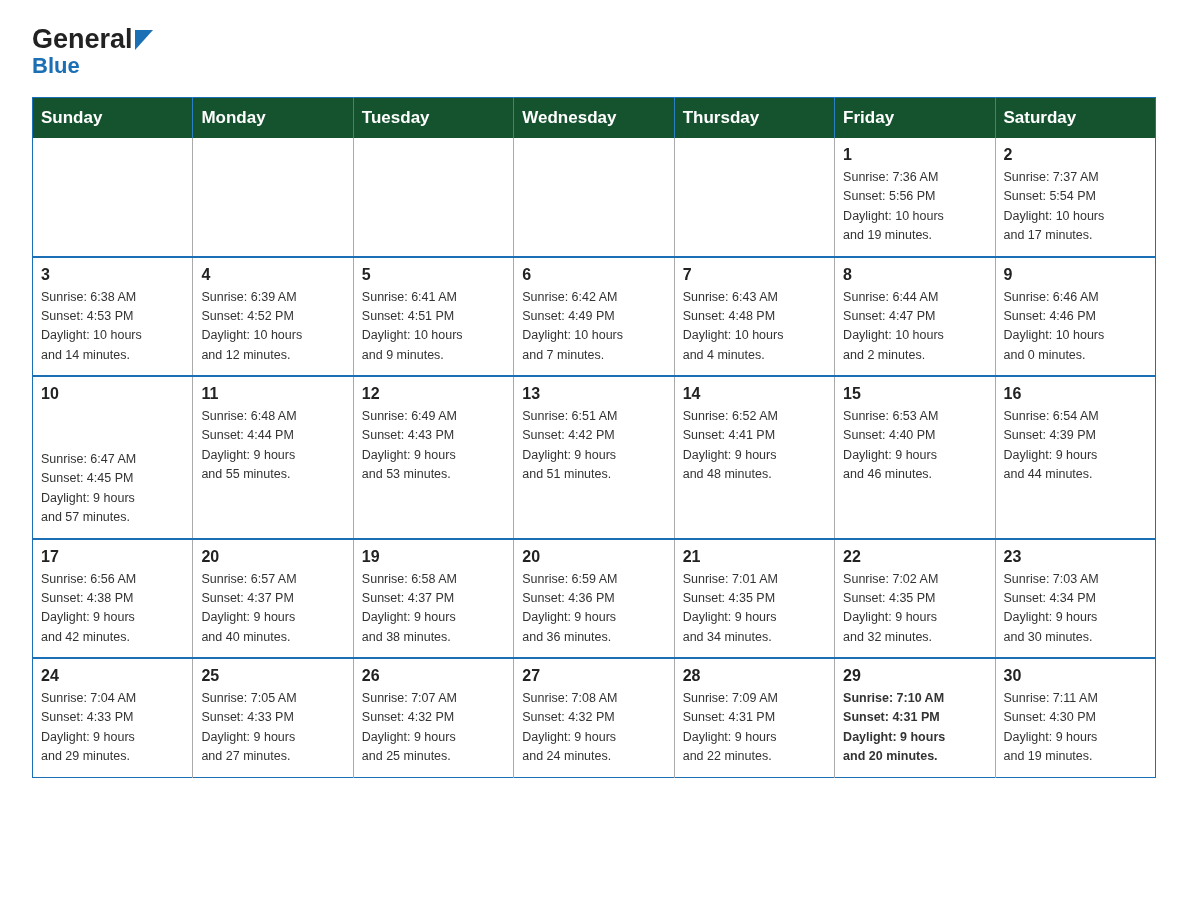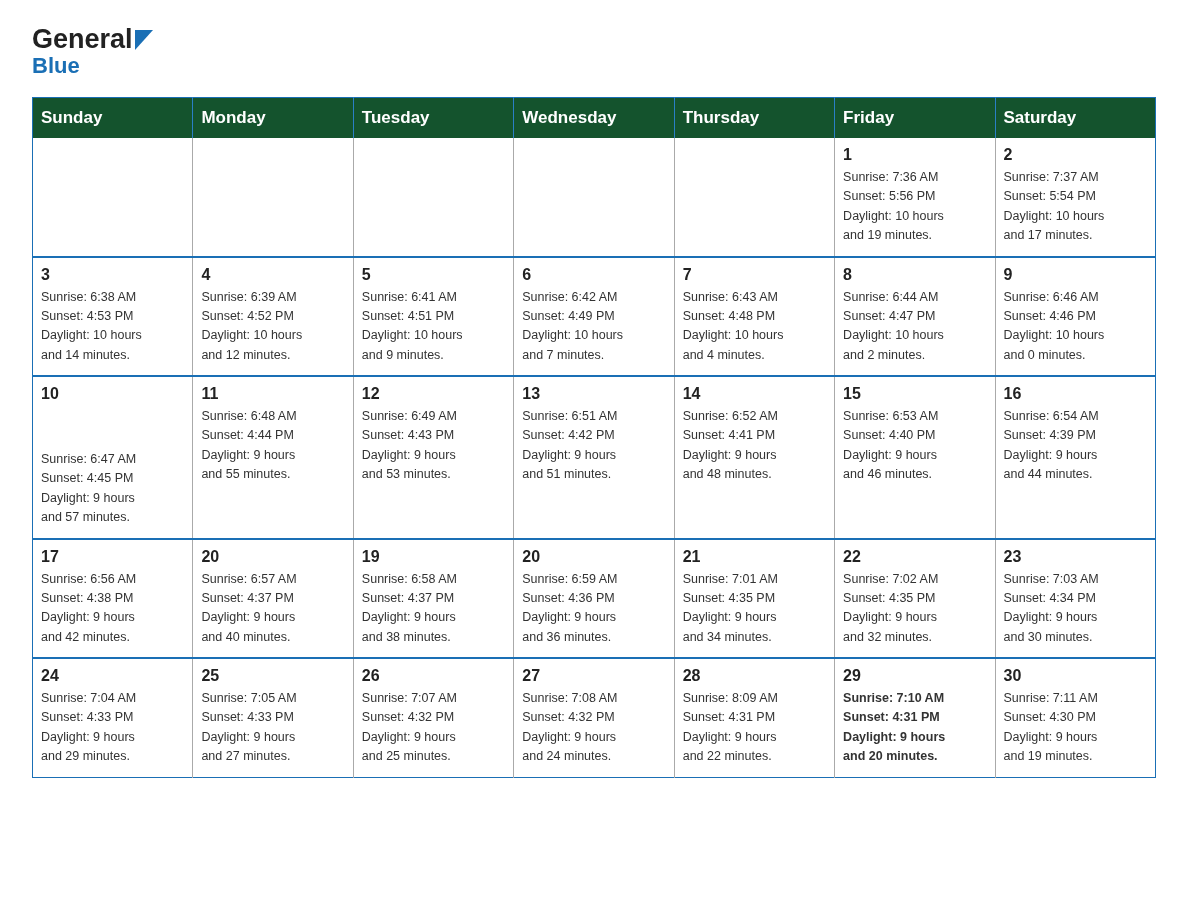--- a/index.html
+++ b/index.html
@@ -329,21 +329,21 @@
         </td>
         <td>
           <span class="day-number">27</span>
           <div class="day-info" style="white-space: pre-line;">Sunrise: 7:08 AM
 Sunset: 4:32 PM
 Daylight: 9 hours
 and 24 minutes.</div>
         </td>
         <td>
           <span class="day-number">28</span>
-          <div class="day-info" style="white-space: pre-line;">Sunrise: 8:09 AM
+          <div class="day-info" style="white-space: pre-line;">Sunrise: 7:09 AM
 Sunset: 4:31 PM
 Daylight: 9 hours
 and 22 minutes.</div>
         </td>
         <td>
           <span class="day-number">29</span>
           <div class="day-info" style="white-space: pre-line; font-weight: bold;">Sunrise: 7:10 AM
 Sunset: 4:31 PM
 Daylight: 9 hours
 and 20 minutes.</div>

